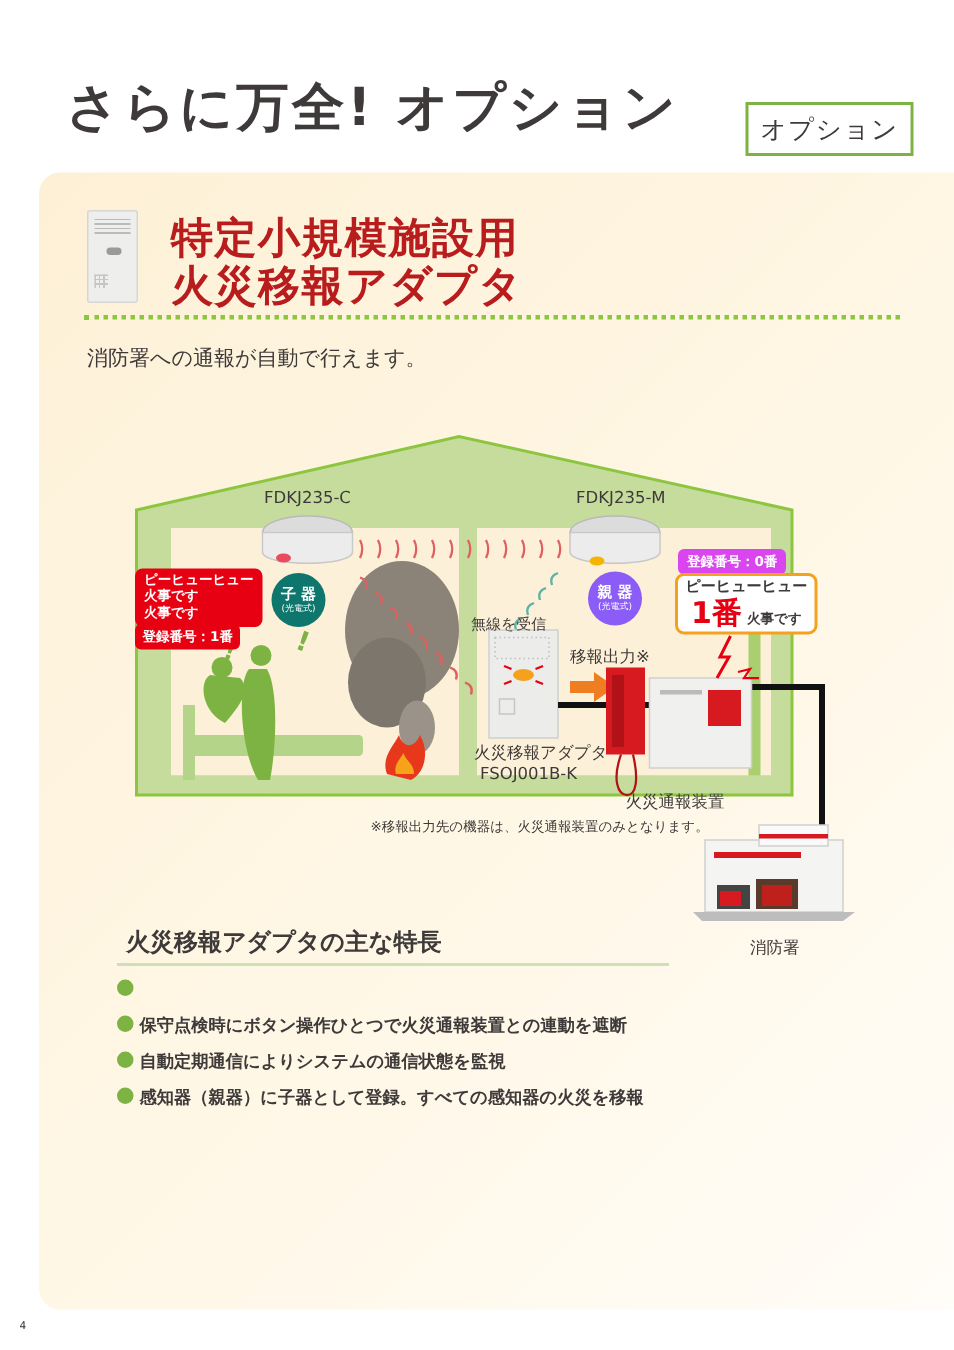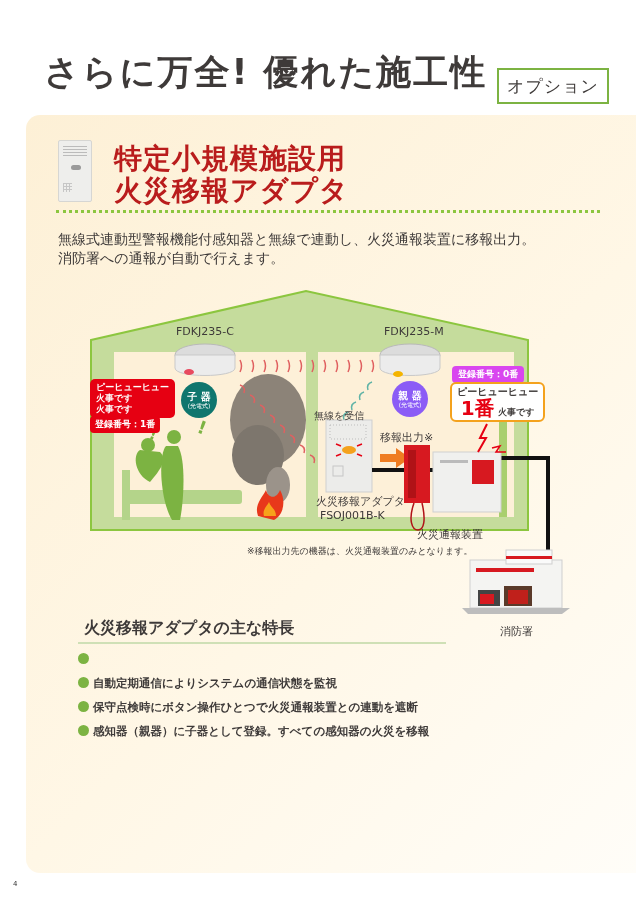--- a/index.html
+++ b/index.html
@@ -44,37 +44,36 @@
   .features { position: absolute; left: 78px; top: 652px; list-style: none; }
   .features li { position: relative; font-size: 11.5px; font-weight: bold; color: #3e3a39; padding-left: 15px; height: 24px; line-height: 14px; white-space: nowrap; }
   .features li .dot { position: absolute; left: 0; top: 1px; width: 11px; height: 11px; border-radius: 50%; background: #7cb342; }
   .features li .desc { display: block; font-weight: normal; font-size: 10.5px; line-height: 16px; margin-top: 1px; }
 
   .page-number { position: absolute; left: 13px; top: 880px; font-size: 7px; color: #333; }
 </style>
 </head>
 <body>
 
-<div class="page-title">さらに万全! 優れた施工性</div>
+<div class="page-title">さらに万全! オプション</div>
 <div class="option-badge">オプション</div>
 
 <div class="panel"></div>
 
 <div class="product-thumb">
   <div class="lines"></div>
     <div class="lamp"></div>
     <div class="grille"></div>
 </div>
 <div class="section-title">
   <div>特定小規模施設用</div>
   <div>火災移報アダプタ</div>
 </div>
 <div class="dotted-rule"></div>
 <div class="intro">
-  <div>無線式連動型警報機能付感知器と無線で連動し、火災通報装置に移報出力。</div>
   <div>消防署への通報が自動で行えます。</div>
 </div>
 
 <div class="diagram">
   <svg width="636" height="900" style="position:absolute;left:0;top:0">
 
     <polygon points="91,340 306,291 528,340 528,530 91,530" fill="#c5dc9c" stroke="#8cc63f" stroke-width="2"></polygon>
 
     <rect x="114" y="352" width="192" height="165" fill="#fdf0d8"></rect>
     <rect x="318" y="352" width="196" height="165" fill="#fdf0d8"></rect>
@@ -205,18 +204,18 @@
 
   <div class="lbl cap-bold" style="left:500px;top:624px">消防署</div>
 </div>
 
 <div class="footnote">※移報出力先の機器は、火災通報装置のみとなります。</div>
 
 <div class="features-title">火災移報アダプタの主な特長</div>
 <div class="features-rule"></div>
 <ul class="features">
   <li><span class="dot"></span></li>
+  <li><span class="dot"></span><span>保守点検時にボタン操作ひとつで火災通報装置との連動を遮断</span></li>
   <li><span class="dot"></span><span>自動定期通信によりシステムの通信状態を監視</span></li>
-  <li><span class="dot"></span><span>保守点検時にボタン操作ひとつで火災通報装置との連動を遮断</span></li>
   <li><span class="dot"></span><span>感知器（親器）に子器として登録。すべての感知器の火災を移報</span></li>
 </ul>
 
 <div class="page-number">4</div>
 
 </body></html>

